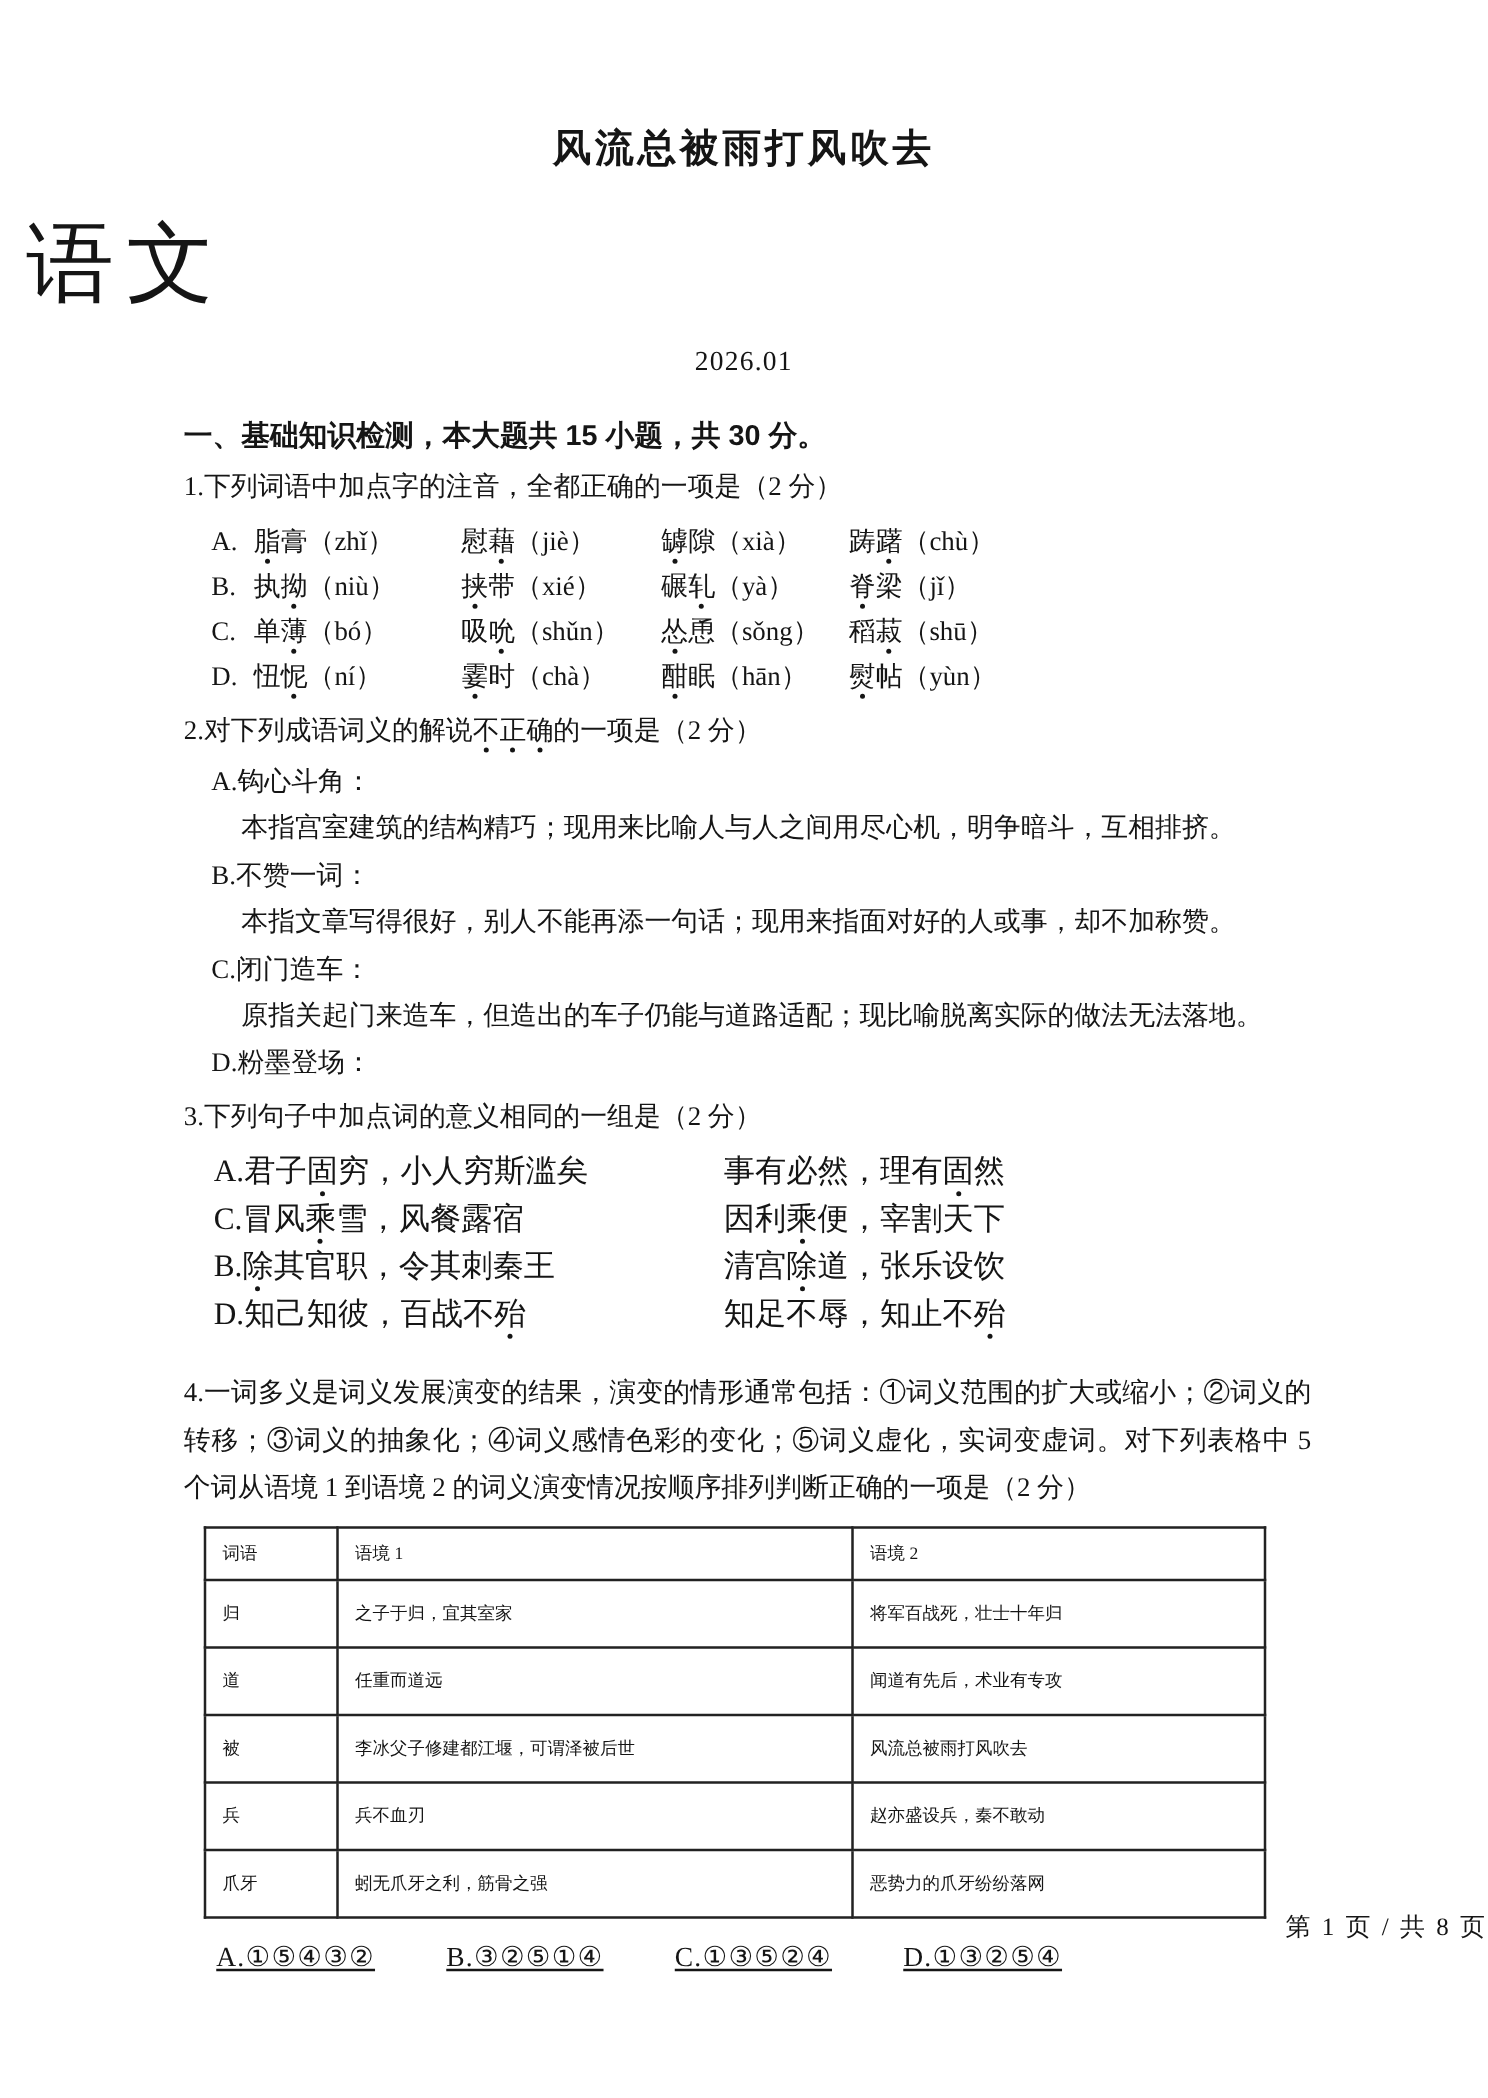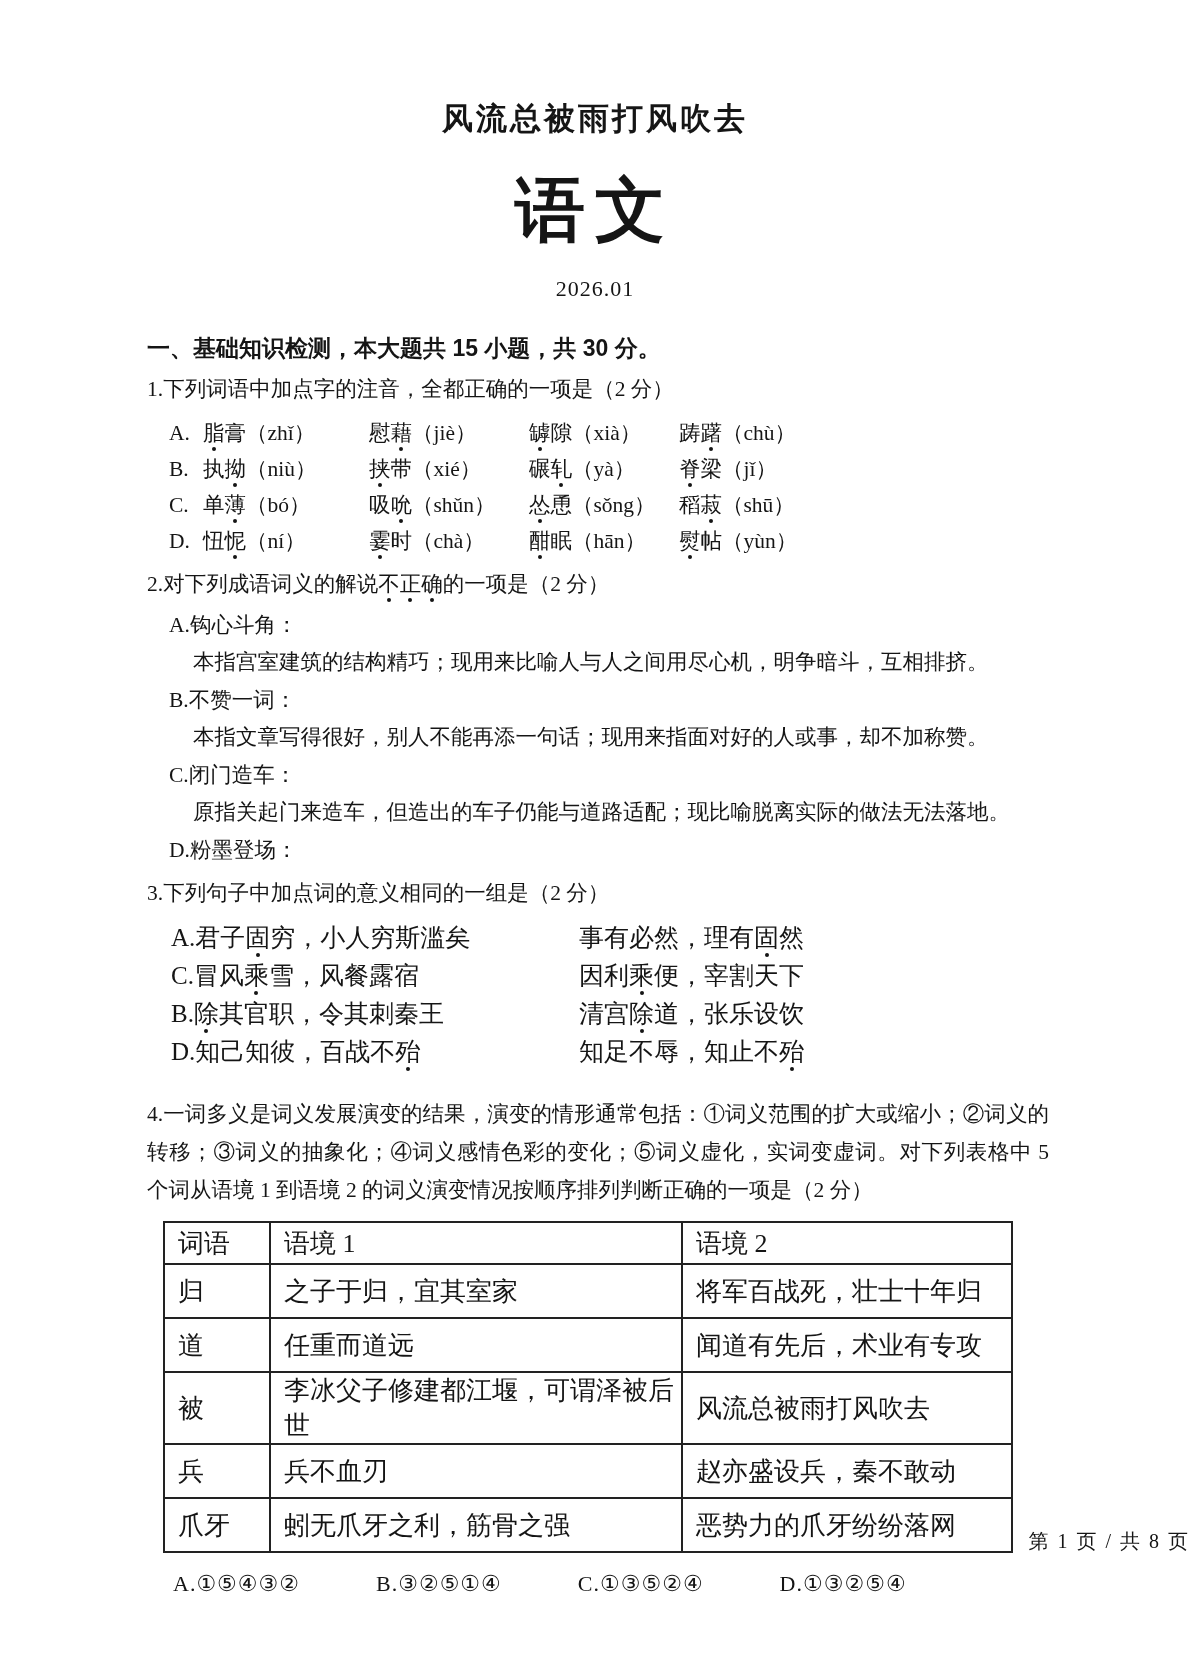--- a/index.html
+++ b/index.html
@@ -10,22 +10,22 @@
     -webkit-font-smoothing:antialiased;
   }
   .page { position:relative; width:1190px; height:1678px; overflow:hidden; background:#fff; }
 
   .doc-title {
     padding-top:98px; text-align:center;
     font-family:"Liberation Sans","DejaVu Sans",sans-serif;
     font-weight:bold; font-size:31px; letter-spacing:3px;
   }
   .subject {
-    margin-top:24px; text-align:center;
-    font-weight:bold; font-size:70px; letter-spacing:10px;
+    margin-top:24px; 
+    font-weight:normal; font-size:70px; letter-spacing:10px;padding-left:21px;
   }
   .date { margin-top:18px; text-align:center; font-size:22px; letter-spacing:1px; }
 
   .content { width:902px; margin-left:147px; }
 
   .section-heading {
     margin-top:30px;
     font-family:"Liberation Sans","DejaVu Sans",sans-serif;
     font-weight:bold; font-size:23px; line-height:32px;
   }
@@ -44,26 +44,26 @@
   .q3-left { width:408px; }
 
   .q4-stem { margin-top:24px; font-size:21.5px; line-height:38px; text-align:justify; }
 
   table.q4-table { border-collapse:collapse; margin:12px 0 0 16px; table-layout:fixed; }
   table.q4-table col.c1 { width:106px; }
   table.q4-table col.c2 { width:412px; }
   table.q4-table col.c3 { width:330px; }
   table.q4-table th, table.q4-table td {
     border:2px solid #222; font-weight:normal; text-align:left;
-    padding:0 6px 0 13px; font-size:26px;
+    padding:0 6px 0 13px; font-size:14px;
   }
   table.q4-table th { height:40px; }
   table.q4-table td { height:52px; }
 
-  .answers { display:flex; gap:76px; margin:18px 0 0 26px; font-size:22px; letter-spacing:1px; }
+  .answers { display:flex; gap:57px; margin:18px 0 0 26px; font-size:22px; letter-spacing:1px;text-decoration:underline; }
 
   .footer { position:absolute; left:0; right:0; top:1528px; text-align:right; font-size:20px; letter-spacing:2px; }
 
   
   .dot { position:relative; }
   .dot::after {
     content:""; position:absolute; left:50%; bottom:-6px;
     width:4px; height:4px; border-radius:50%; background:#151515;
     transform:translateX(-50%);
   }

